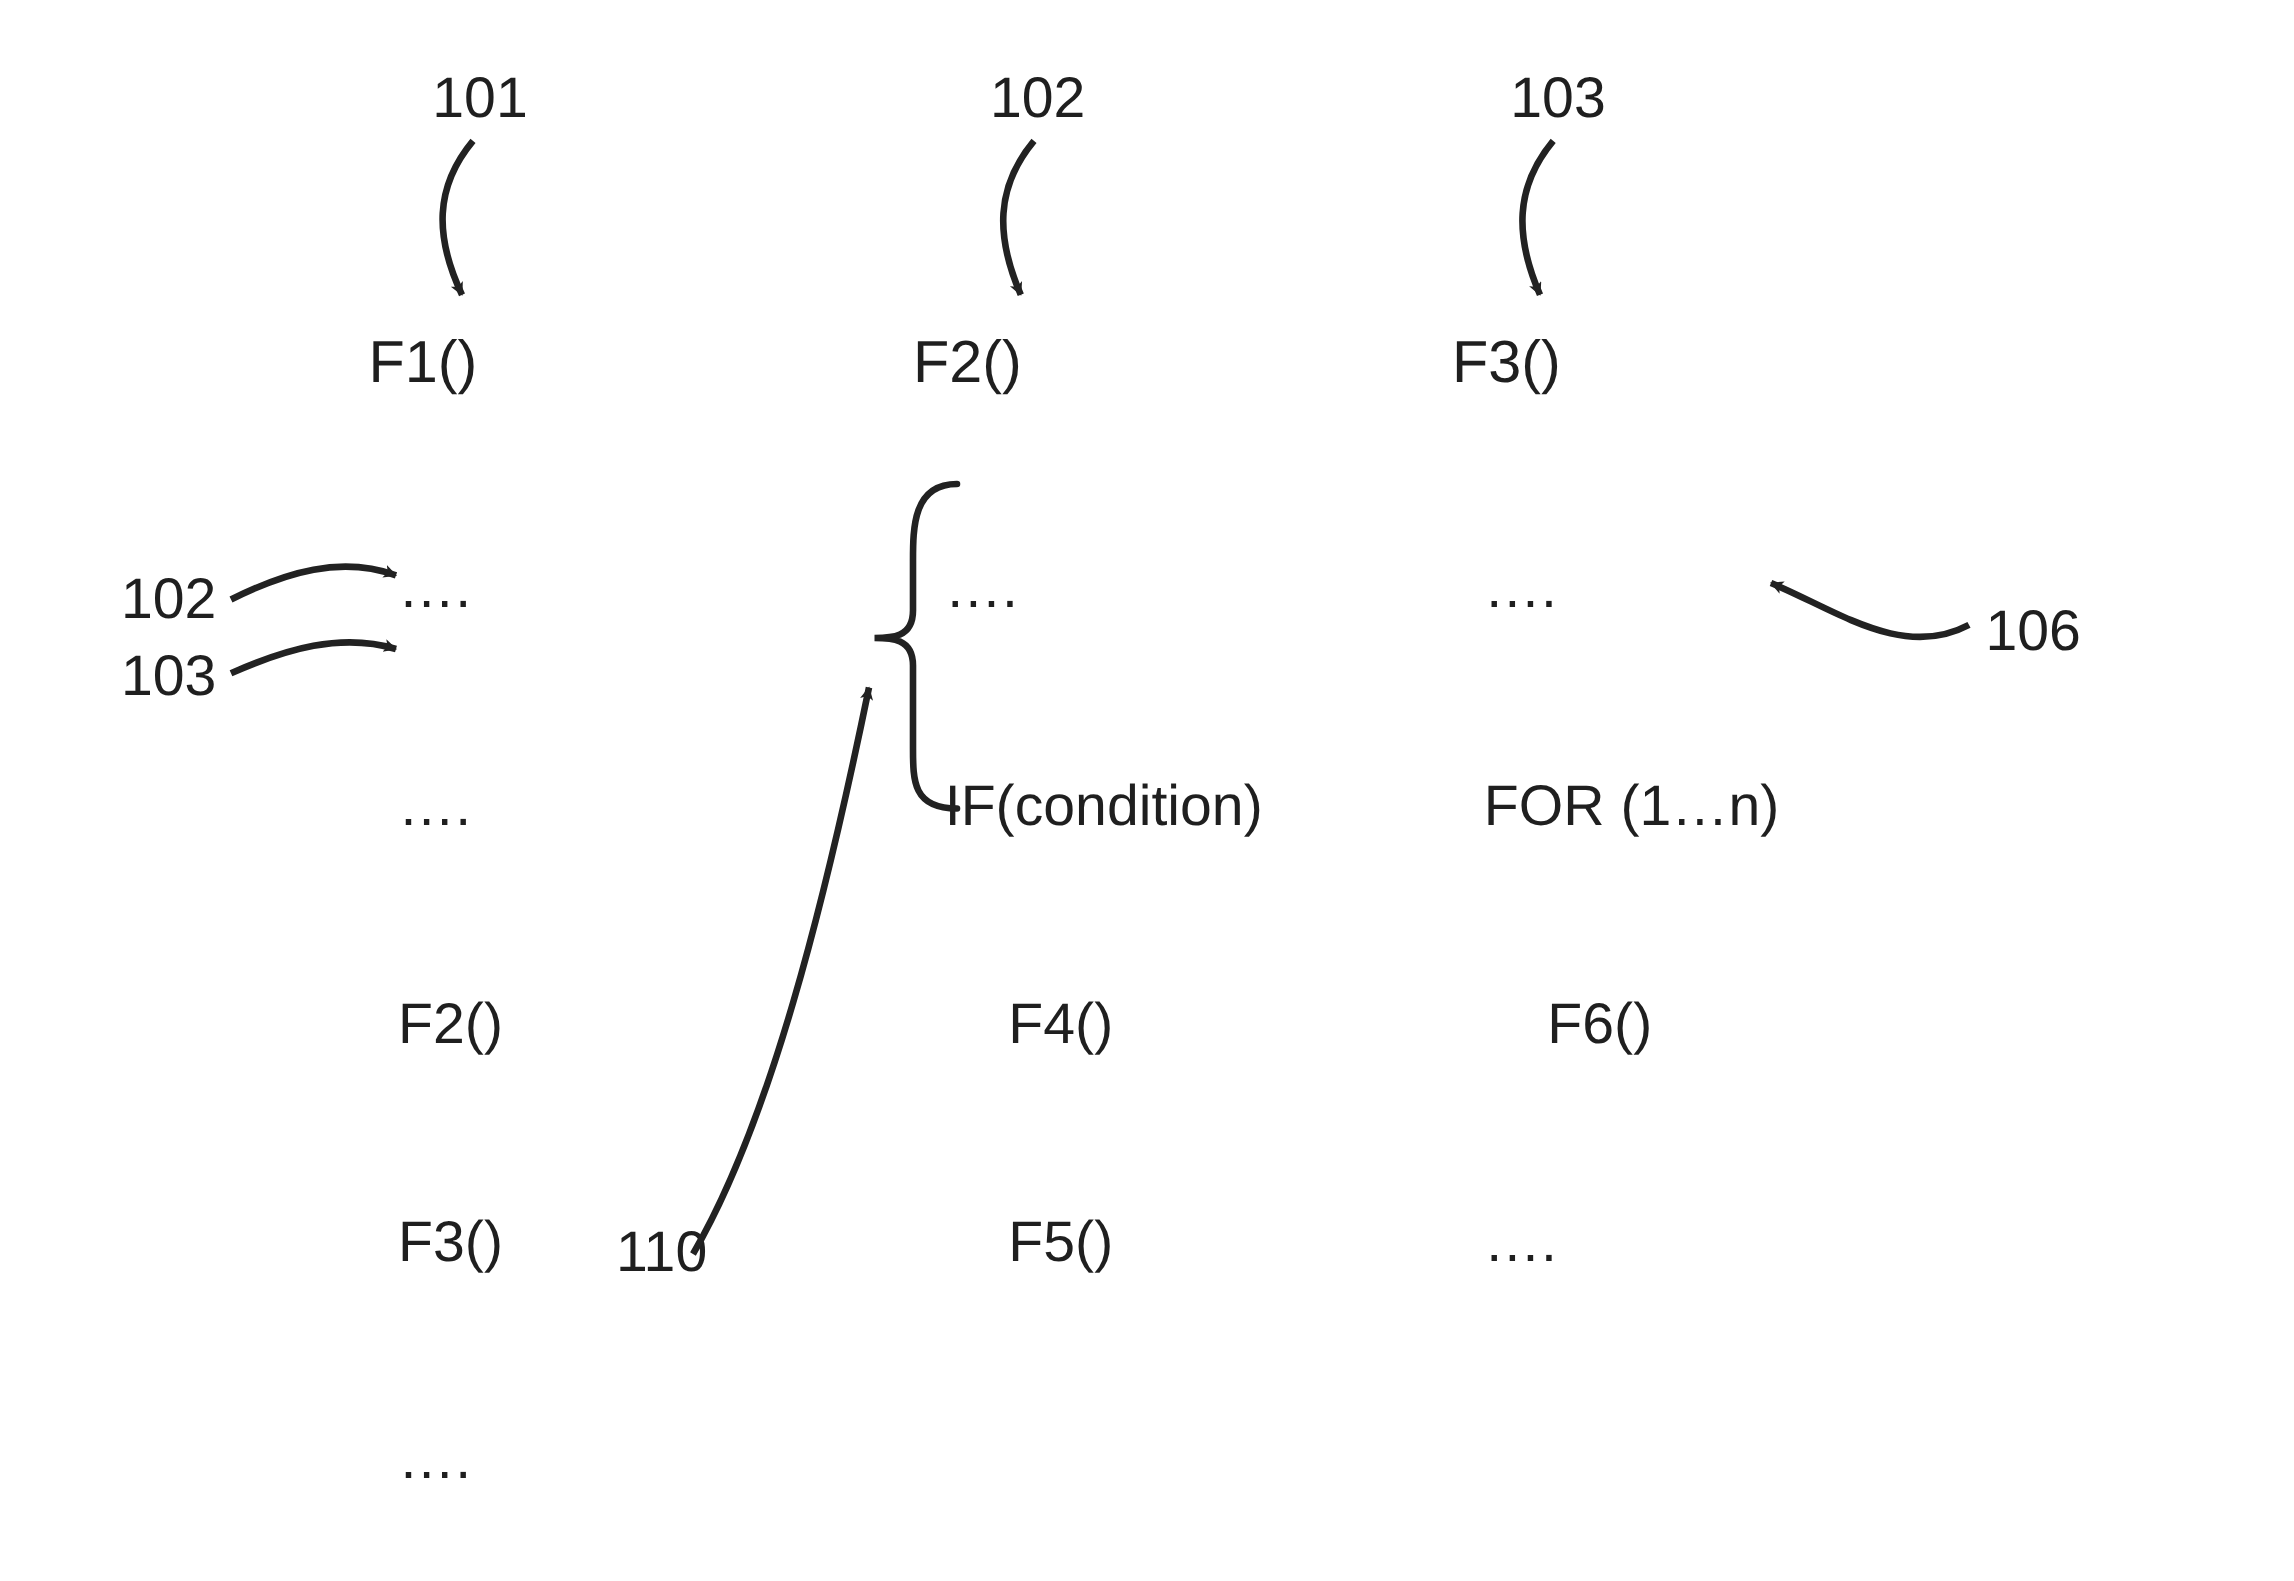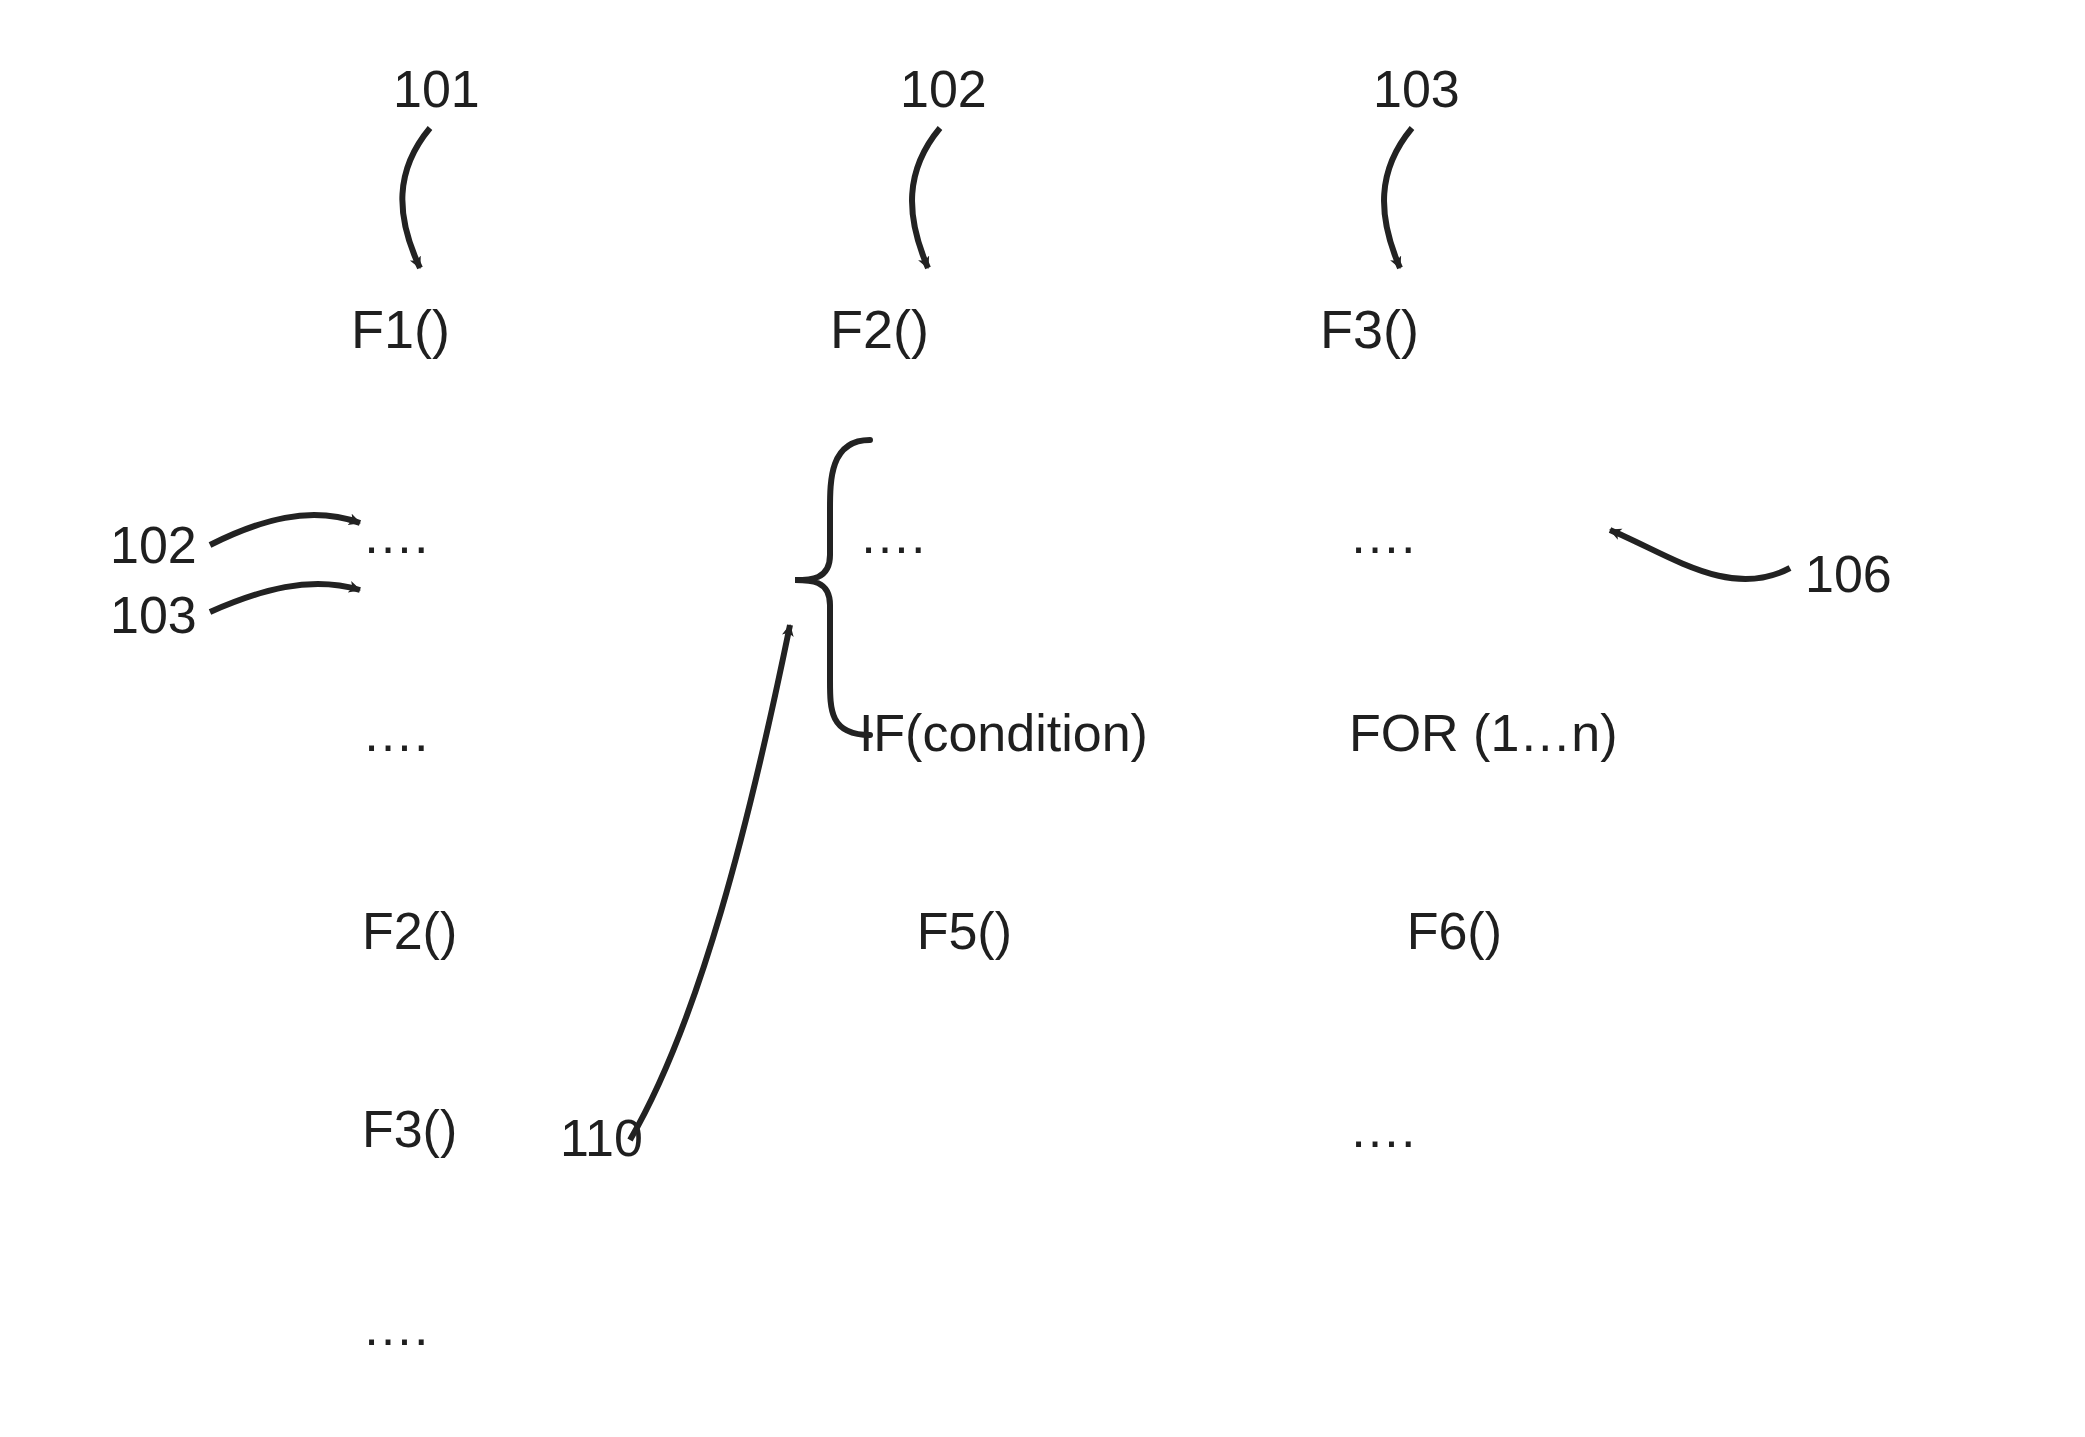--- a/index.html
+++ b/index.html
@@ -42,35 +42,36 @@
 
   <div class="label" style="left:393px; top:63px;">101</div>
   <div class="label" style="left:900px; top:63px;">102</div>
   <div class="label" style="left:1373px; top:63px;">103</div>
 
   <div class="label" style="left:110px; top:519px;">102</div>
   <div class="label" style="left:110px; top:589px;">103</div>
   <div class="label" style="left:560px; top:1112px;">110</div>
   <div class="label" style="left:1805px; top:548px;">106</div>
 
-  <div class="label" style="left:351px; top:302px; font-size:54px;">F1()</div>
+  <div class="label" style="left:335px; top:302px; font-size:54px;">F1()</div>
   <div class="codeblock" style="left:333px; top:370px;">
     <div>  ….</div>
     <div>  ….</div>
     <div>  F2()</div>
     <div>  F3()</div>
     <div>  ….</div>
     
     
   </div>
 
   <div class="label" style="left:830px; top:302px; font-size:54px;">F2()</div>
   <div class="codeblock" style="left:830px; top:370px;">
     <div>  ….</div>
     <div>  IF(condition)</div>
+    <div>      F4()</div>
     <div>      F5()</div>
     
     
   </div>
 
   <div class="label" style="left:1320px; top:302px; font-size:54px;">F3()</div>
   <div class="codeblock" style="left:1320px; top:370px;">
     <div>  ….</div>
     <div>  FOR (1…n)</div>
     <div>      F6()</div>

